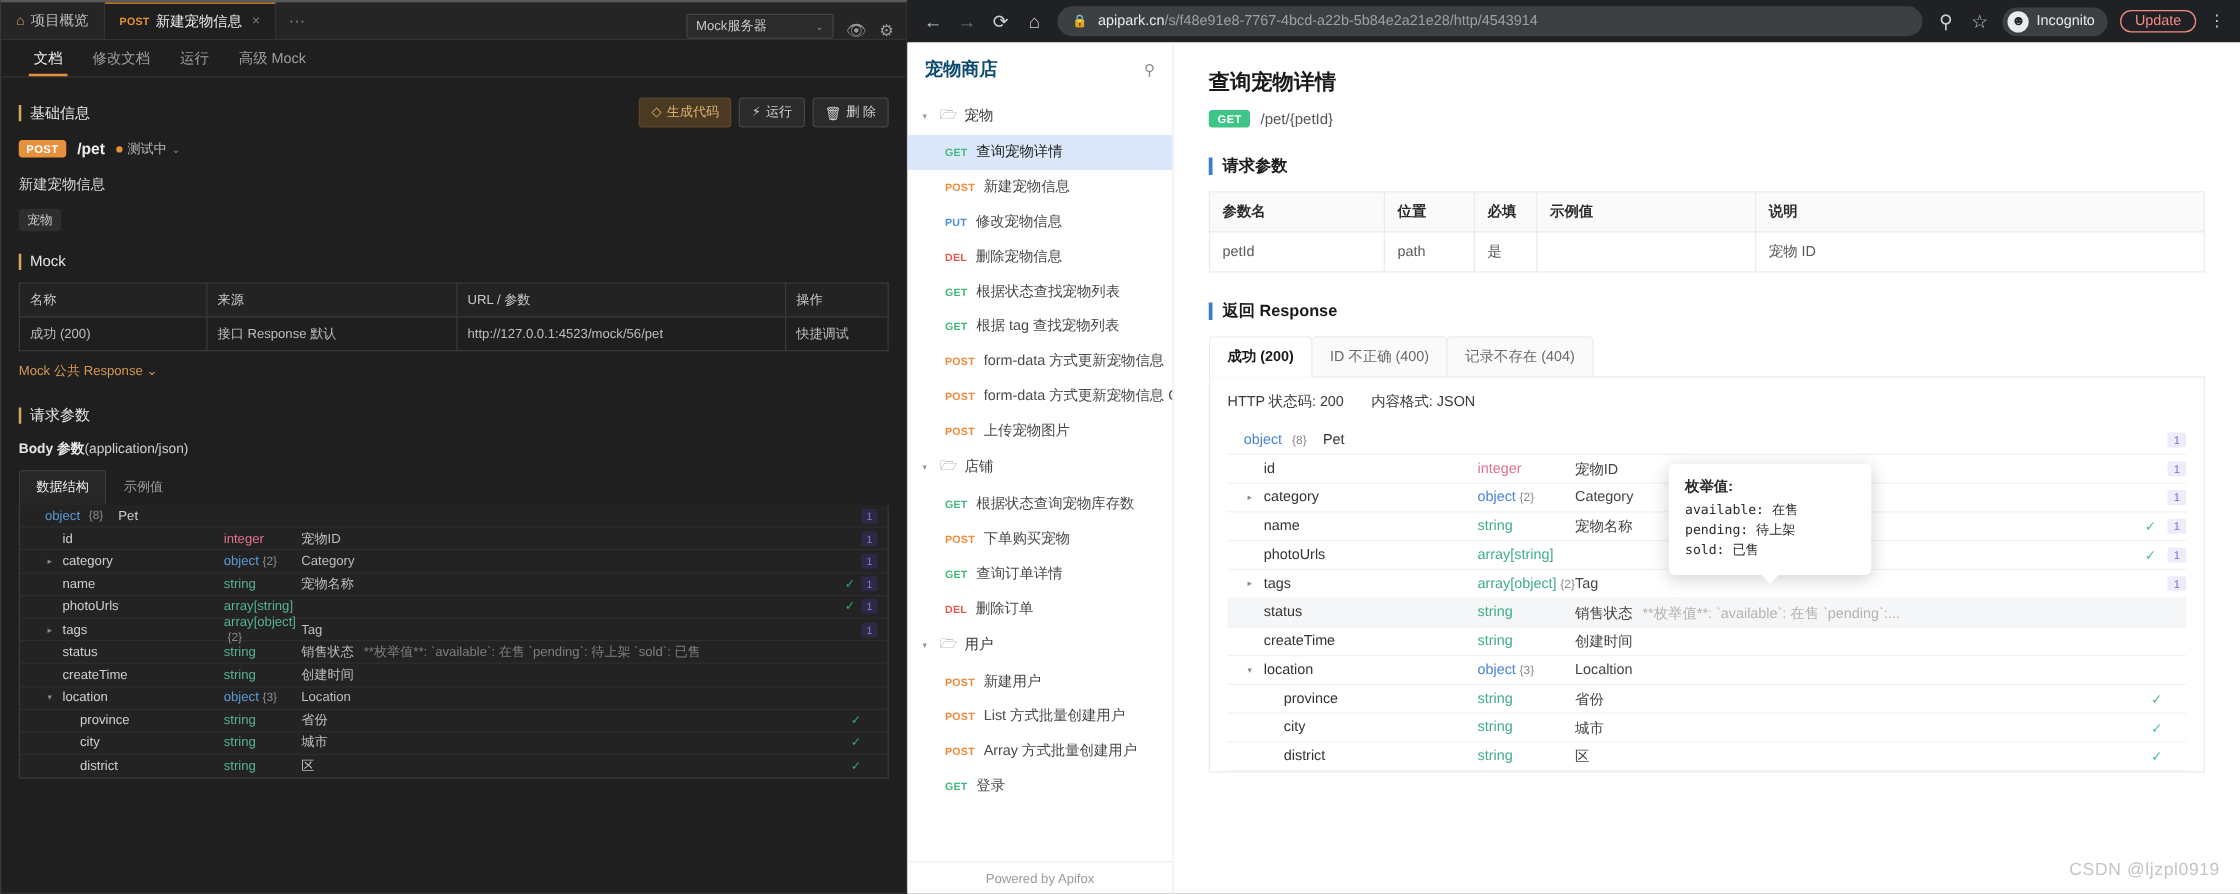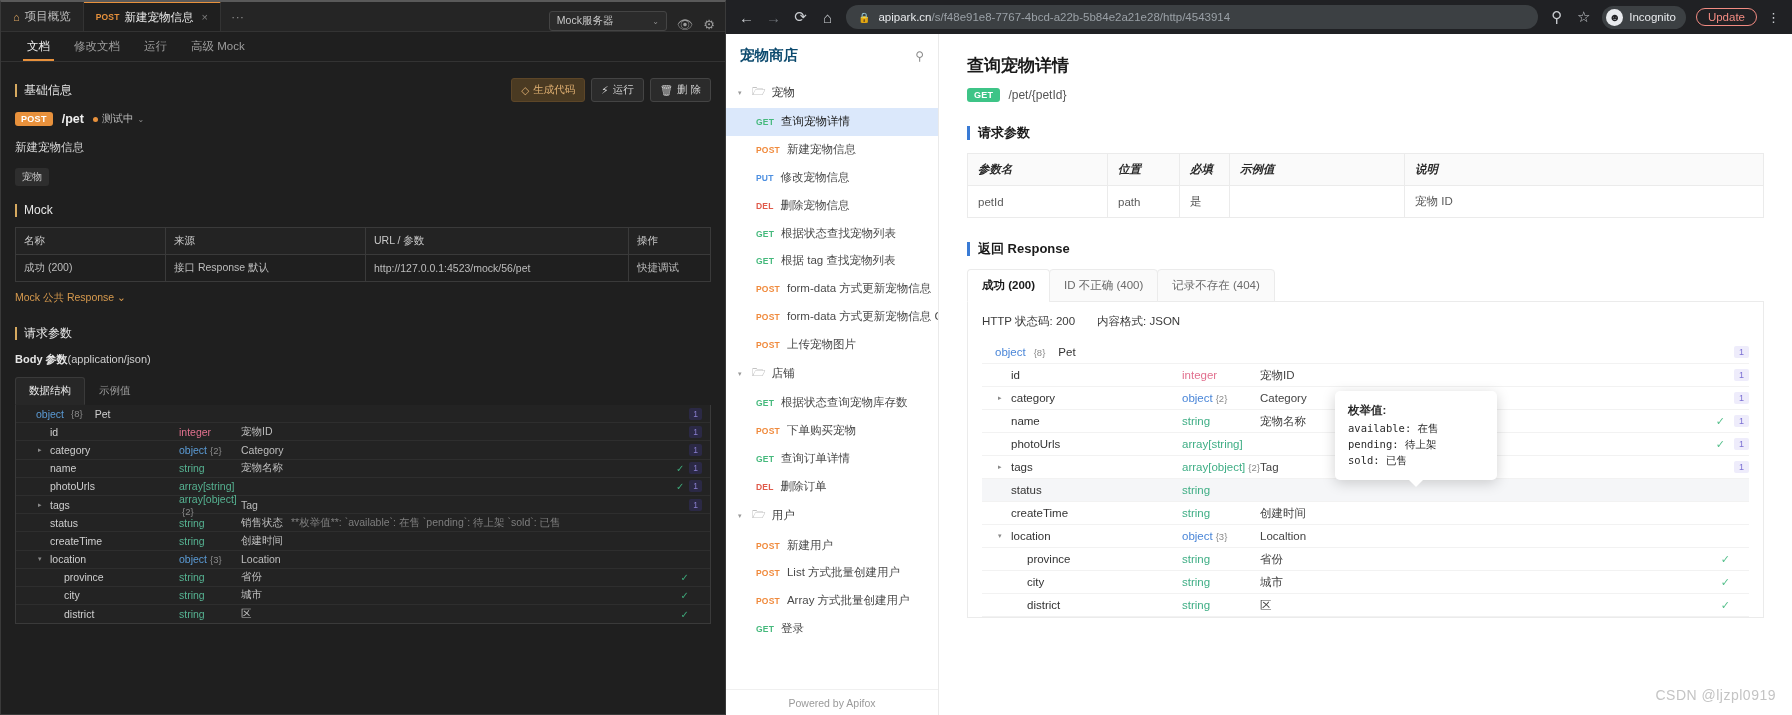--- a/index.html
+++ b/index.html
@@ -137,42 +137,42 @@
   .doc-title { font-size:17px; color:#1a1a1a; font-weight:bold; margin-bottom:11px; }
   .doc-meth { display:flex; align-items:center; gap:8px; margin-bottom:22px; }
   .badge-get { background:#3ec487; color:#fff; font-size:9px; font-weight:bold;
                padding:2px 7px; border-radius:3px; letter-spacing:.3px; }
   .doc-path { font-size:12px; color:#555; }
   .wsec { display:flex; align-items:center; margin-bottom:11px; }
   .wsec-bar { width:3px; height:14px; background:#3a7bd5; margin-right:8px; }
   .wsec-t { font-size:13px; color:#1a1a1a; font-weight:bold; }
   table.preq { width:100%; border-collapse:collapse; font-size:11.5px; margin-bottom:22px; }
   table.preq th { text-align:left; font-weight:bold; color:#2a2a2a; padding:8px 10px;
-                  border:1px solid #ebebeb; background:#fafafa;font-style:italic; }
+                  border:1px solid #ebebeb; background:#fafafa; }
   table.preq td { color:#5a5a5a; padding:8px 10px; border:1px solid #ebebeb; }
   .rtabs { display:flex; }
   .rtab { font-size:11.5px; padding:8px 14px; color:#6a6a6a; border:1px solid transparent; }
   .rtab.active { color:#1a1a1a; font-weight:bold; border:1px solid #ebebeb;
                  border-bottom-color:#fff; border-radius:4px 4px 0 0; background:#fff; }
   .rtab:not(.active) { background:#fafafa; border:1px solid #ebebeb; border-radius:4px 4px 0 0; margin-left:-1px; }
   .rpanel { border:1px solid #ebebeb; margin-top:-1px; padding:12px 14px 0 14px; }
   .httpline { font-size:11.5px; color:#3a3a3a; display:flex; gap:22px; margin-bottom:12px; }
   .wrow { display:flex; align-items:center; height:23px; font-size:11.5px;
           border-bottom:1px solid #f2f2f2; position:relative; }
   .wrow.hl { background:#f5f6f8; }
   .wname { width:200px; color:#333; display:flex; align-items:center; gap:5px; }
   .wtype { width:78px; }
   .w-obj { color:#4a86d8; } .w-int { color:#e2718f; } .w-str { color:#3fae85; }
   .wdesc { color:#444; flex:1; white-space:nowrap; overflow:hidden; }
   .wdesc .enum { color:#b3b3b3; margin-left:8px; }
   .wchk { color:#57c08d; font-size:11px; margin-right:9px; }
   .widx { color:#7b6fd4; background:#eeecfb; font-size:9px; padding:1px 5px; border-radius:2px; }
   .wi1 { padding-left:16px; } .wi2 { padding-left:32px; }
 
-  .tooltip { position:absolute; left:396px; top:357px; width:162px; background:#fff;
+  .tooltip { position:absolute; left:396px; top:337px; width:162px; background:#fff;
              border-radius:5px; box-shadow:0 3px 14px rgba(0,0,0,.18); padding:11px 13px;
              font-size:11.5px; color:#2a2a2a; line-height:1.55; z-index:10; }
   .tooltip .k { font-weight:bold; }
   .tooltip .mono { font-family:"DejaVu Sans Mono", monospace; font-size:10.5px; }
   .tooltip::after { content:""; position:absolute; left:50%; bottom:-7px; margin-left:-7px;
                     border-left:7px solid transparent; border-right:7px solid transparent;
                     border-top:7px solid #fff; }
   .wm { position:absolute; right:16px; bottom:12px; font-size:14px; color:#c4c4c4; letter-spacing:.5px; }
 </style>
 </head>
@@ -639,20 +639,21 @@
                 <div class="wdesc"><span>Tag</span></div>
                 <span class="wchk" style="visibility: hidden;"></span>
                 <span class="widx" style="visibility: visible;">1</span>
               </div>
               <div class="wrow hl">
                 <div class="wname wi1">
                   <span class="arrow"></span>
                   <span>status</span>
                 </div>
                 <div class="wtype"><span class="w-str">string</span></div>
+                <div class="wdesc"><span>销售状态</span><span class="enum">**枚举值**: `available`: 在售 `pending`:...</span></div>
                 <span class="wchk" style="visibility: hidden;"></span>
                 <span class="widx" style="visibility: hidden;"></span>
               </div>
               <div class="wrow">
                 <div class="wname wi1">
                   <span class="arrow"></span>
                   <span>createTime</span>
                 </div>
                 <div class="wtype"><span class="w-str">string</span></div>
                 <div class="wdesc"><span>创建时间</span></div>

